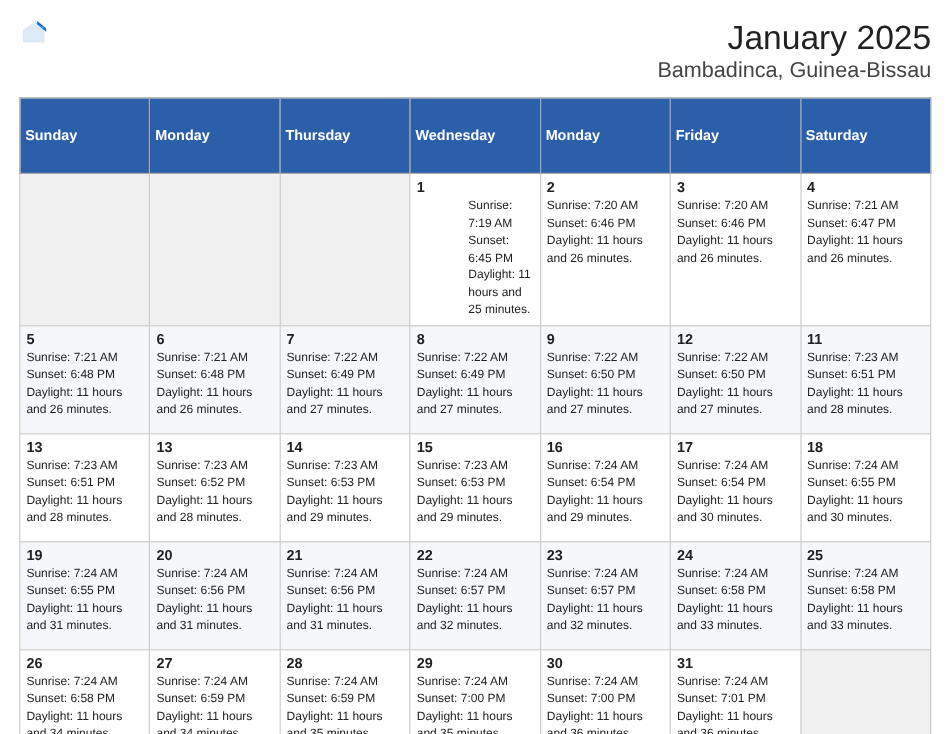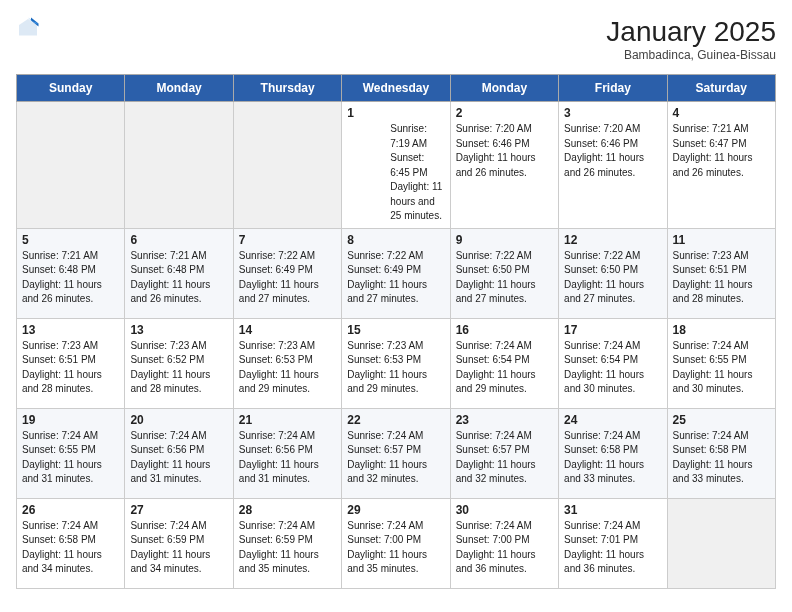--- a/index.html
+++ b/index.html
@@ -40,35 +40,35 @@
     .title-block {
       text-align: right;
       margin-left: 20px;
     }
     .month-year {
       font-size: 28px;
       font-weight: normal;
       color: #222;
     }
     .location {
-      font-size: 12px;
+      font-size: 18px;
       color: #444;
     }
     table {
       width: 100%;
       border-collapse: collapse;
       table-layout: fixed;
     }
     thead tr th {
       background-color: #2b5faa;
       color: #fff;
       font-size: 12px;
       font-weight: bold;
-      padding: 6px 4px;
-      text-align: center;
+      padding: 24px 4px;
+      text-align: left;
       border: 1px solid #aaa;
     }
     tbody tr td {
       vertical-align: top;
       border: 1px solid #ccc;
       padding: 4px 5px;
       font-size: 10.5px;
       color: #222;
       height: 90px;
       background: #fff;

